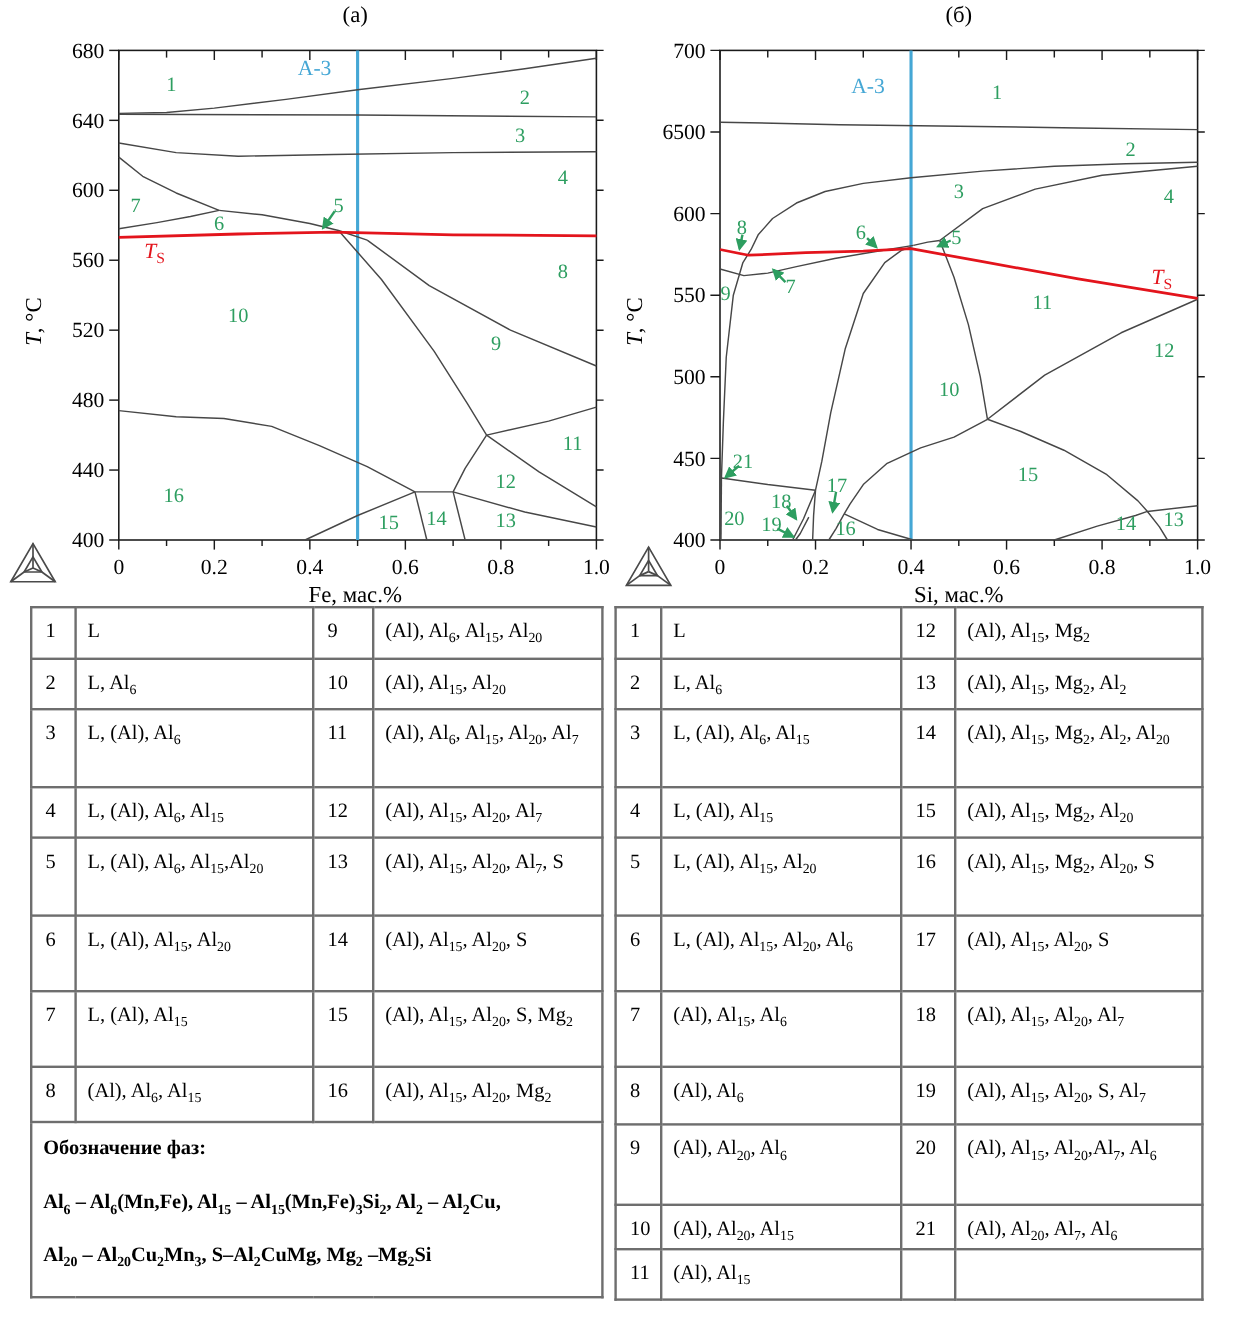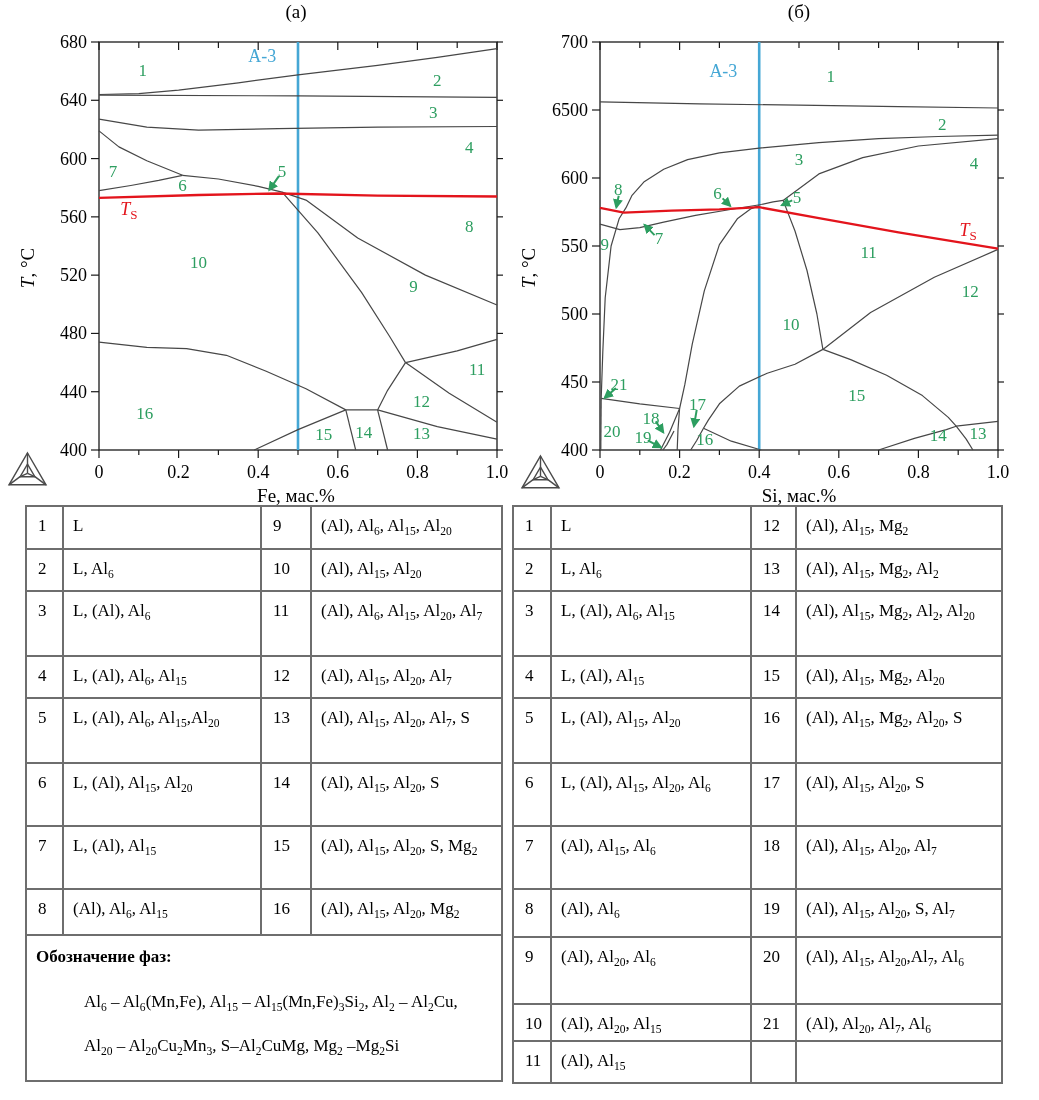--- a/index.html
+++ b/index.html
@@ -11,21 +11,21 @@
   table.legend{position:absolute;border-collapse:collapse;table-layout:fixed;
        font-size:17px;line-height:1.5;background:#fff;}
   #tblL{left:25px;top:505px;width:476px;}
   #tblR{left:512px;top:505px;width:489px;}
   table.legend td{border:2px solid #6e6e6e;vertical-align:top;
        padding:6px 5px 2px 9px;overflow:hidden;}
   table.legend td.num{padding-left:11px;}
   table.legend sub{font-size:68%;line-height:0;}
   td.footer-cell div{margin:2px 0 19px 0;}
   td.footer-cell .fz-title{font-weight:bold;}
-  td.footer-cell .fz-line{font-weight:normal;margin-left:48px;}
+  td.footer-cell .fz-line{font-weight:bold;}
 </style>
 </head>
 <body>
 
 <div class="fig">
   <svg id="chartA" class="chart" width="519" height="505" viewBox="0 0 519 505">
       <defs>
         <marker id="ah-a" viewBox="0 0 10 10" refX="8" refY="5" markerWidth="5" markerHeight="5" orient="auto">
           <path d="M0,0 L10,5 L0,10 z" fill="#2d9e60"></path>
         </marker>

